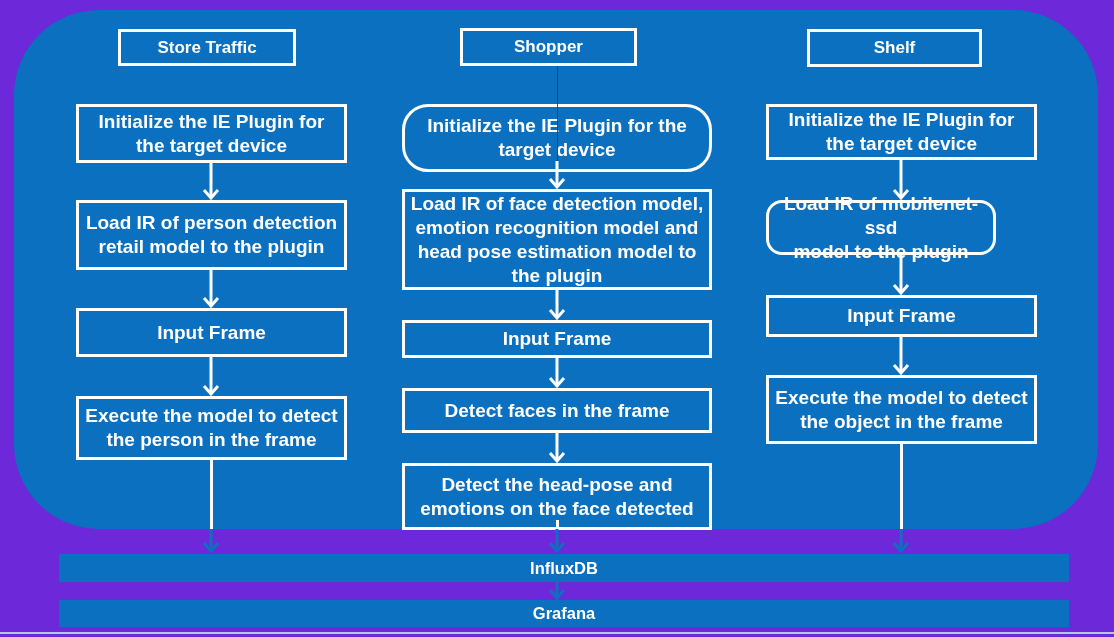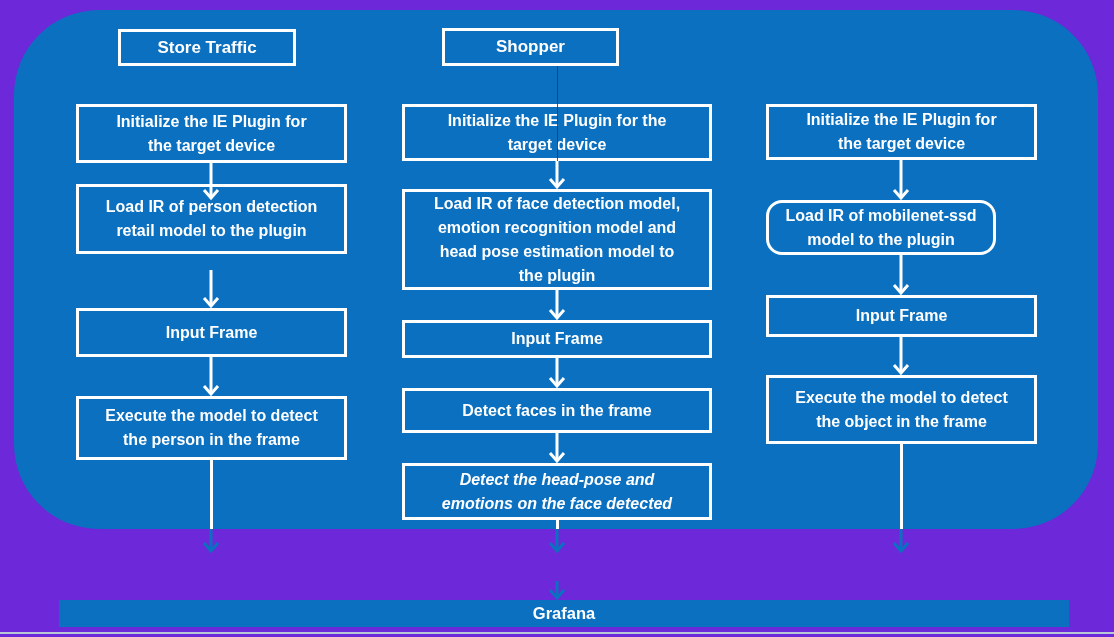--- a/index.html
+++ b/index.html
@@ -18,21 +18,21 @@
   }
   .node{
     position:absolute;
     box-sizing:border-box;
     display:flex;align-items:center;justify-content:center;
     text-align:center;
     border:3px solid #ffffff;
     color:#ffffff;
     font-weight:bold;
     white-space:pre-line;
-    font-size:16px;
+    font-size:19px;
     line-height:24px;
     padding:2px 4px;
     z-index:3;
   }
   .hdr{font-size:17px;line-height:22px;}
   .connector{
     position:absolute;
     width:1px;
     background:rgba(38,58,92,0.85);
     z-index:4;
@@ -63,21 +63,21 @@
 </head>
 <body>
 
 <div class="canvas">
 
   <div class="container-bg"></div>
 
   <div class="node hdr" style="left:118px;top:29px;width:178px;height:37px;">Store Traffic</div>
   <div class="node" style="left:76px;top:104px;width:271px;height:59px;">Initialize the IE Plugin for
 the target device</div>
-  <div class="node" style="left:76px;top:184px;width:271px;height:70px;">Load IR of person detection
+  <div class="node" style="left:76px;top:200px;width:271px;height:70px;">Load IR of person detection
 retail model to the plugin</div>
   <div class="node" style="left:76px;top:308px;width:271px;height:49px;">Input Frame</div>
   <div class="node" style="left:76px;top:396px;width:271px;height:64px;">Execute the model to detect
 the person in the frame</div>
 
   <svg class="arrow" style="left:200px;top:163px;" width="22" height="37">
       <line x1="11" y1="0" x2="11" y2="33"></line>
       <polyline points="4,27 11,35 18,27"></polyline>
     </svg>
   <svg class="arrow" style="left:200px;top:270px;" width="22" height="38">
@@ -87,30 +87,30 @@
   <svg class="arrow" style="left:200px;top:357px;" width="22" height="39">
       <line x1="11" y1="0" x2="11" y2="35"></line>
       <polyline points="4,29 11,37 18,29"></polyline>
     </svg>
   <div class="vline" style="left:210px;top:460px;height:69px;"></div>
   <svg class="arrow blue" style="left:200px;top:529px;" width="22" height="24">
       <line x1="11" y1="0" x2="11" y2="20"></line>
       <polyline points="4,14 11,22 18,14"></polyline>
     </svg>
 
-  <div class="node hdr" style="left:442px;top:28px;width:177px;height:38px;">Shopper</div>
-  <div class="node" style="left:402px;top:104px;width:310px;height:57px;">Initialize the IE Plugin for the
+  <div class="node hdr" style="left:460px;top:28px;width:177px;height:38px;">Shopper</div>
+  <div class="node" style="left:402px;top:104px;width:310px;height:68px;border-radius:26px;">Initialize the IE Plugin for the
 target device</div>
   <div class="node" style="left:402px;top:189px;width:310px;height:101px;">Load IR of face detection model,
 emotion recognition model and
 head pose estimation model to
 the plugin</div>
   <div class="node" style="left:402px;top:320px;width:310px;height:38px;">Input Frame</div>
   <div class="node" style="left:402px;top:388px;width:310px;height:45px;text-align:right;">Detect faces in the frame</div>
-  <div class="node" style="left:402px;top:463px;width:310px;height:57px;font-style:italic;">Detect the head-pose and
+  <div class="node" style="left:402px;top:463px;width:310px;height:67px;">Detect the head-pose and
 emotions on the face detected</div>
 
   <div class="connector" style="left:557px;top:66px;height:121px;"></div>
   <svg class="arrow" style="left:546px;top:161px;" width="22" height="28">
       <line x1="11" y1="0" x2="11" y2="24"></line>
       <polyline points="4,18 11,26 18,18"></polyline>
     </svg>
   <svg class="arrow" style="left:546px;top:290px;" width="22" height="30">
       <line x1="11" y1="0" x2="11" y2="26"></line>
       <polyline points="4,20 11,28 18,20"></polyline>
@@ -122,20 +122,21 @@
   <svg class="arrow" style="left:546px;top:433px;" width="22" height="30">
       <line x1="11" y1="0" x2="11" y2="26"></line>
       <polyline points="4,20 11,28 18,20"></polyline>
     </svg>
   <div class="vline" style="left:556px;top:520px;height:9px;"></div>
   <svg class="arrow blue" style="left:546px;top:529px;" width="22" height="24">
       <line x1="11" y1="0" x2="11" y2="20"></line>
       <polyline points="4,14 11,22 18,14"></polyline>
     </svg>
 
+  <div class="node hdr" style="left:807px;top:29px;width:175px;height:38px;">Shelf</div>
   <div class="node" style="left:766px;top:104px;width:271px;height:56px;">Initialize the IE Plugin for
 the target device</div>
   <div class="node" style="left:766px;top:200px;width:230px;height:55px;border-radius:16px;">Load IR of mobilenet-ssd
 model to the plugin</div>
   <div class="node" style="left:766px;top:295px;width:271px;height:42px;">Input Frame</div>
   <div class="node" style="left:766px;top:375px;width:271px;height:69px;">Execute the model to detect
 the object in the frame</div>
 
   <svg class="arrow" style="left:890px;top:160px;" width="22" height="40">
       <line x1="11" y1="0" x2="11" y2="36"></line>
@@ -148,20 +149,21 @@
   <svg class="arrow" style="left:890px;top:337px;" width="22" height="38">
       <line x1="11" y1="0" x2="11" y2="34"></line>
       <polyline points="4,28 11,36 18,28"></polyline>
     </svg>
   <div class="vline" style="left:900px;top:444px;height:85px;"></div>
   <svg class="arrow blue" style="left:890px;top:529px;" width="22" height="24">
       <line x1="11" y1="0" x2="11" y2="20"></line>
       <polyline points="4,14 11,22 18,14"></polyline>
     </svg>
 
+  <div class="bar" style="top:554px;height:28px;">InfluxDB</div>
   <svg class="arrow blue" style="left:546px;top:581px;" width="22" height="19">
       <line x1="11" y1="0" x2="11" y2="15"></line>
       <polyline points="4,9 11,17 18,9"></polyline>
     </svg>
   <div class="bar" style="top:600px;height:27px;">Grafana</div>
 
   <div class="rule"></div>
 </div>
 
 </body></html>

